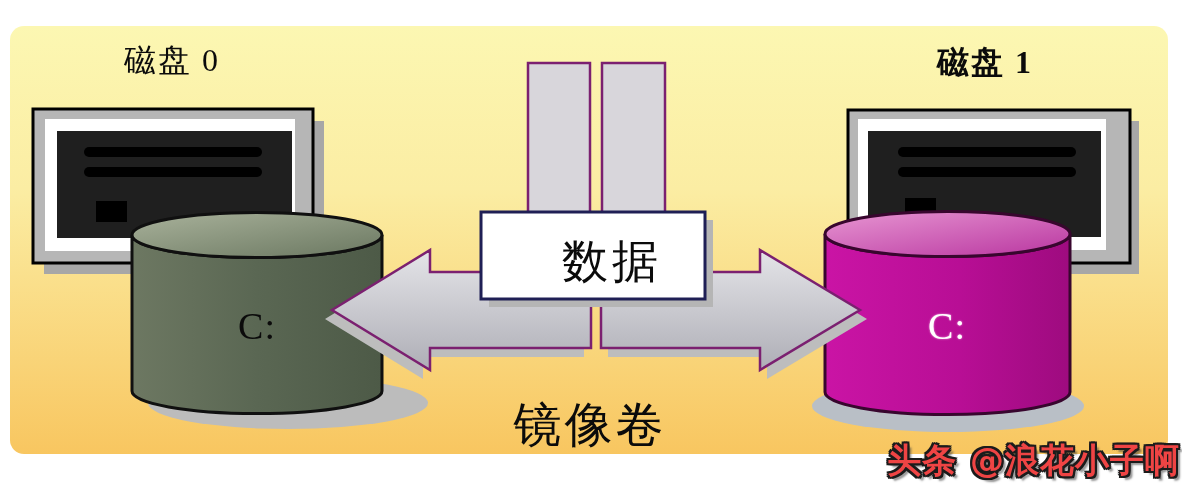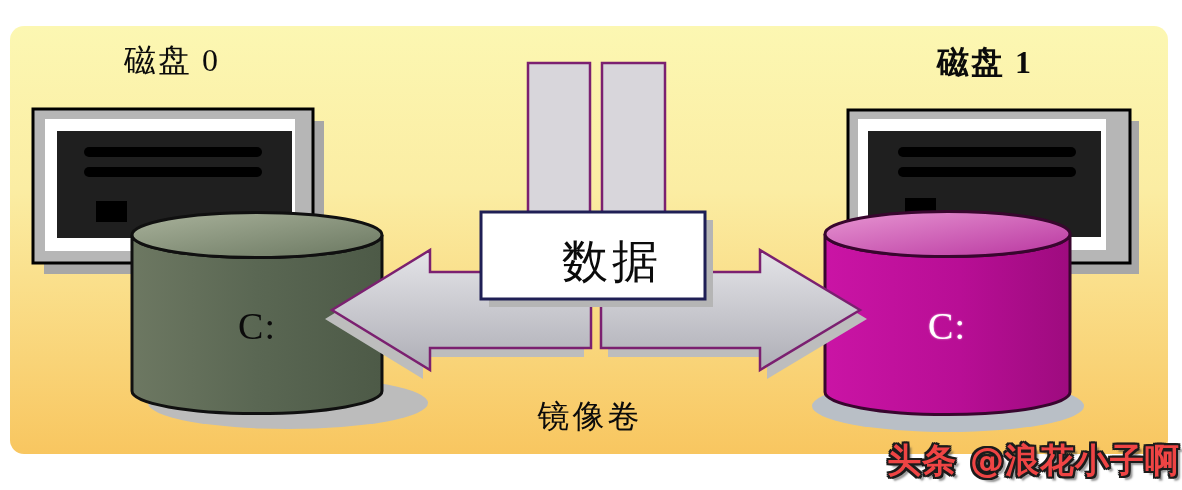--- a/index.html
+++ b/index.html
@@ -18,21 +18,21 @@
     letter-spacing:2px;
     white-space:nowrap;
     line-height:1.1;
   }
   .disk-label{font-size:32px;width:200px;}
   .data-box-label{
     left:481px;top:219px;width:224px;height:87px;
     display:flex;align-items:center;justify-content:center;
     font-size:46px;letter-spacing:4px;margin-left:19px;
   }
-  .mirror-label{left:470px;top:399px;width:240px;font-size:32px;letter-spacing:3px;}
+  .mirror-label{left:470px;top:399px;width:240px;font-size:48px;letter-spacing:3px;}
   .drive-letter{font-size:38px;width:120px;letter-spacing:1px;}
   .drive-letter.right{color:#ffffff;text-shadow:0 0 2px #f4b7e4;}
   .watermark{
     position:absolute;right:2px;top:438px;
     font-family:"DejaVu Sans","Liberation Sans",sans-serif;
     font-weight:bold;font-size:34px;color:#ef4444;letter-spacing:1px;
     text-shadow:
       2px 0 0 #1c1c1c,-2px 0 0 #1c1c1c,0 2px 0 #1c1c1c,0 -2px 0 #1c1c1c,
       2px 2px 0 #1c1c1c,-2px 2px 0 #1c1c1c,2px -2px 0 #1c1c1c,-2px -2px 0 #1c1c1c,
       4px 4px 2px rgba(60,60,60,.55);

